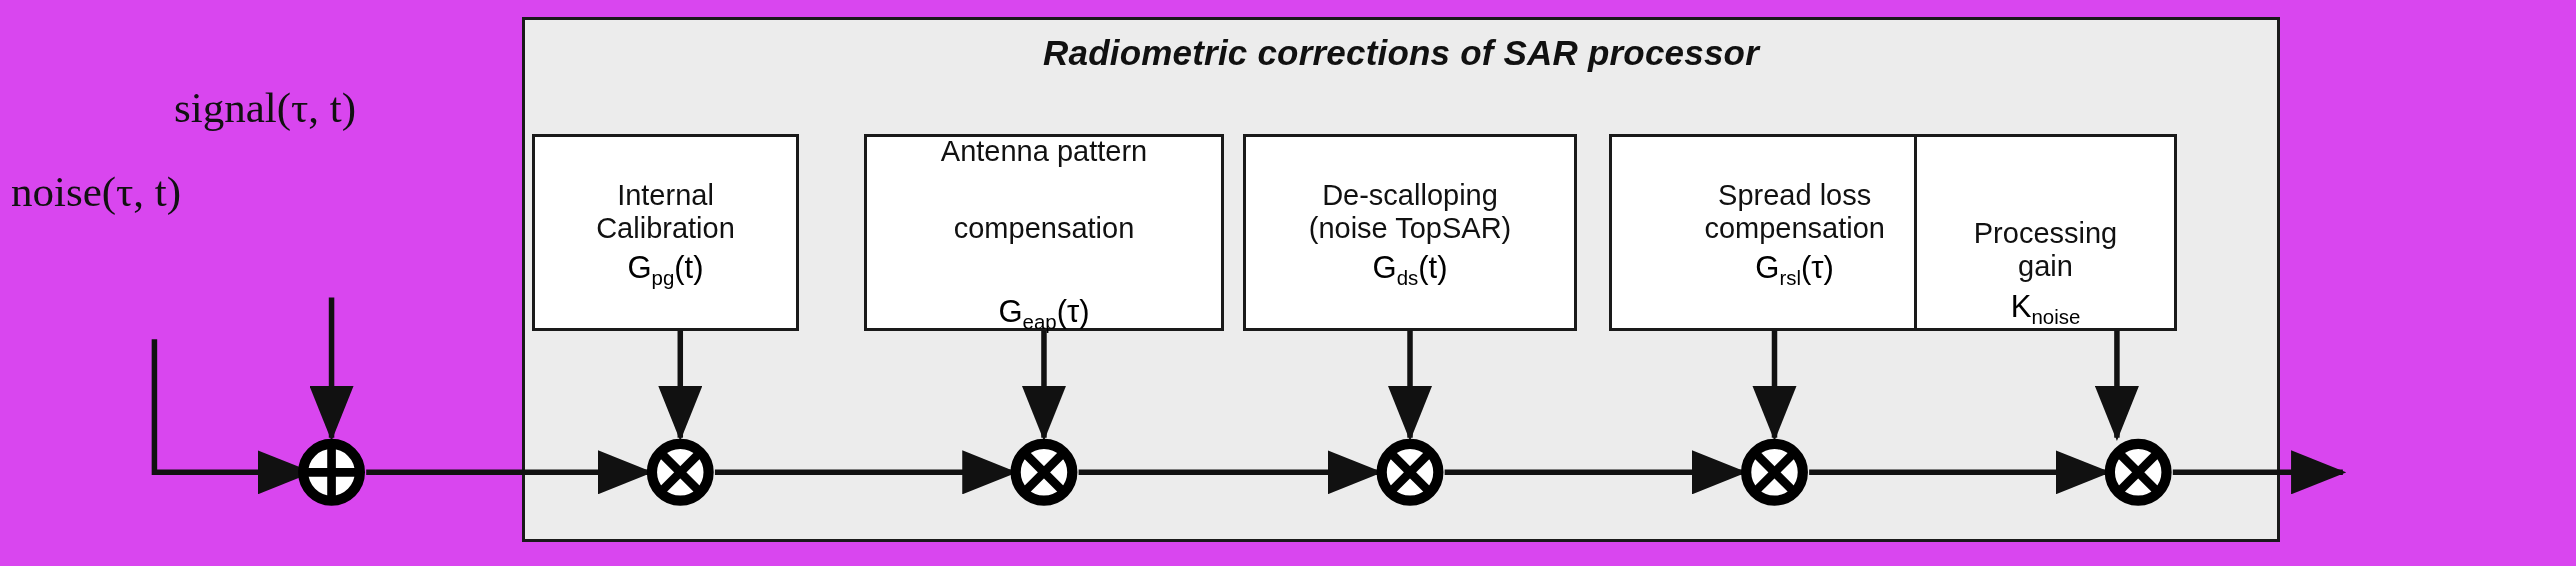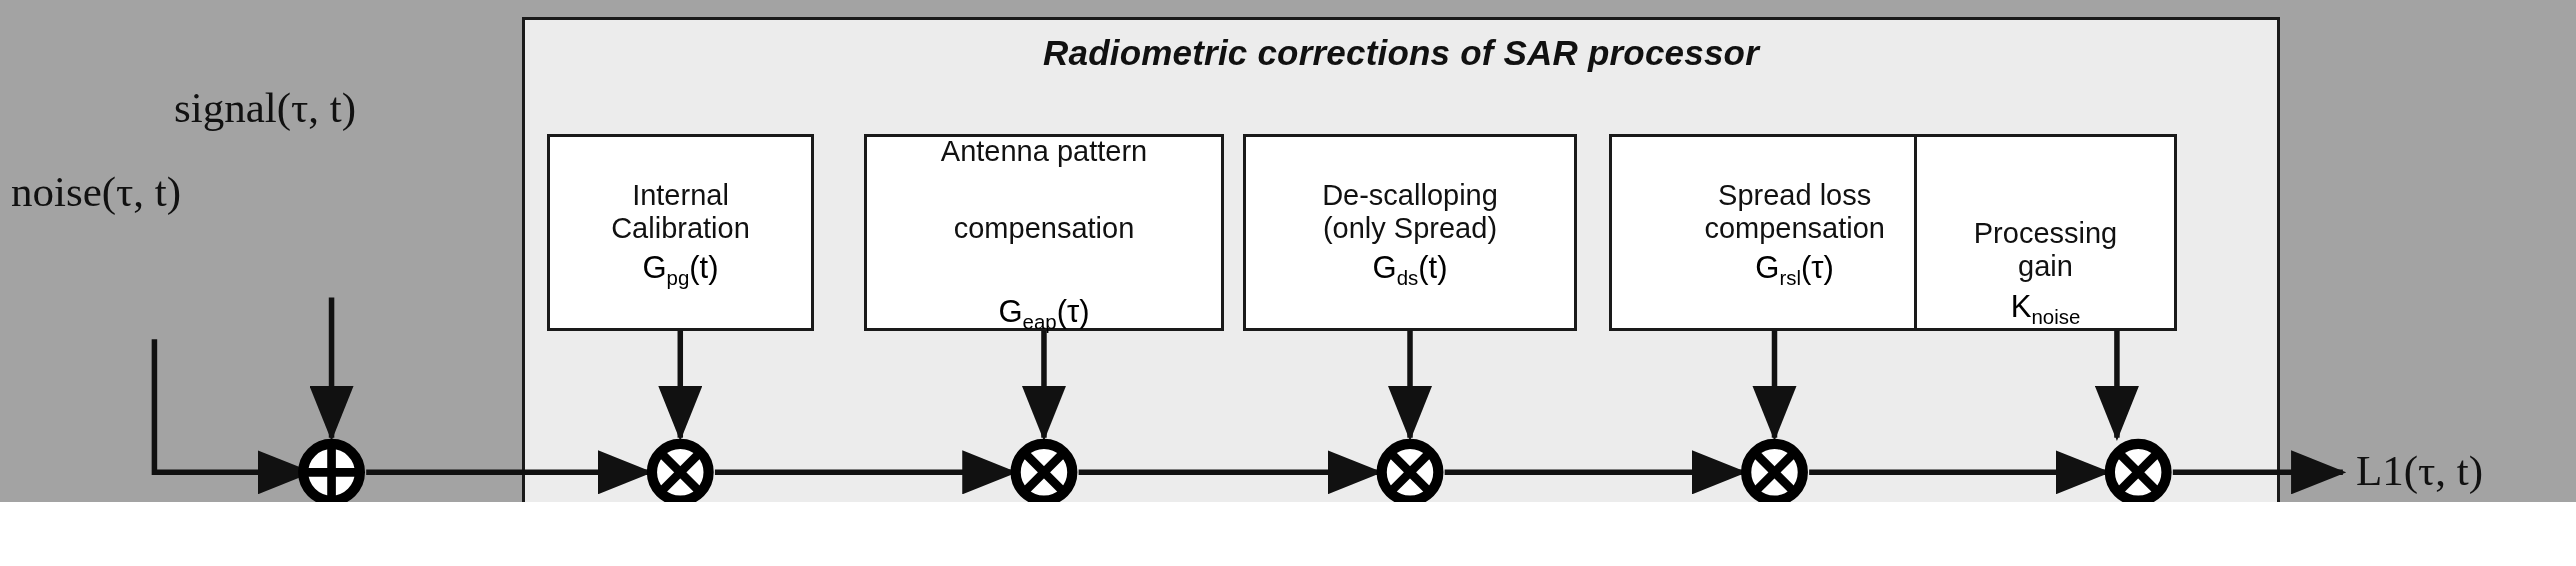--- a/index.html
+++ b/index.html
@@ -7,22 +7,22 @@
     margin: 0;
     padding: 0;
     background: #ffffff;
   }
   body {
     font-family: "Liberation Sans", sans-serif;
   }
   #diagram {
     position: relative;
     width: 2576px;
-    height: 502px;
-    background: #a3a3a3;
+    height: 566px;
+    background: #d946ef;
     overflow: hidden;
   }
   svg.layer {
     position: absolute;
     left: 0;
     top: 0;
     width: 2576px;
     height: 566px;
     pointer-events: none;
   }
@@ -109,35 +109,35 @@
   }
 </style>
 </head>
 <body>
 
 <div id="diagram">
 
   <div class="panel"></div>
   <div class="panel-title">Radiometric corrections of SAR processor</div>
 
-  <div class="stage-box" id="box-0" style="left:547px; width:267px;">
+  <div class="stage-box" id="box-0" style="left:532px; width:267px;">
     <div class="stage-line">Internal</div>
     <div class="stage-line">Calibration</div>
     <div class="stage-sym"><span>G</span><span class="sub">pg</span><span>(t)</span></div>
   </div>
 
   <div class="stage-box" id="box-1" style="left:864px; width:360px;gap:44px;">
     <div class="stage-line">Antenna pattern</div>
     <div class="stage-line">compensation</div>
     <div class="stage-sym"><span>G</span><span class="sub">eap</span><span>(τ)</span></div>
   </div>
 
   <div class="stage-box" id="box-2" style="left:1243px; width:334px;">
     <div class="stage-line">De-scalloping</div>
-    <div class="stage-line">(only Spread)</div>
+    <div class="stage-line">(noise TopSAR)</div>
     <div class="stage-sym"><span>G</span><span class="sub">ds</span><span>(t)</span></div>
   </div>
 
   <div class="stage-box" id="box-3" style="left:1609px; width:332px;padding-left:44px;">
     <div class="stage-line">Spread loss</div>
     <div class="stage-line">compensation</div>
     <div class="stage-sym"><span>G</span><span class="sub">rsl</span><span>(τ)</span></div>
   </div>
 
   <div class="stage-box" id="box-4" style="left:1914px; width:263px;justify-content:flex-end;">
@@ -205,16 +205,15 @@
 
   <div class="node-hit" style="left:293px;  top:435px;"></div>
   <div class="node-hit" style="left:642px;  top:435px;"></div>
   <div class="node-hit" style="left:1006px; top:435px;"></div>
   <div class="node-hit" style="left:1372px; top:435px;"></div>
   <div class="node-hit" style="left:1737px; top:435px;"></div>
   <div class="node-hit" style="left:2101px; top:435px;"></div>
 
   <div class="math-label" id="label-signal">signal(τ, t)</div>
   <div class="math-label" id="label-noise">noise(τ, t)</div>
-  <div class="math-label" id="label-out">L1(τ, t)</div>
 
 </div>
 
 
 </body></html>

